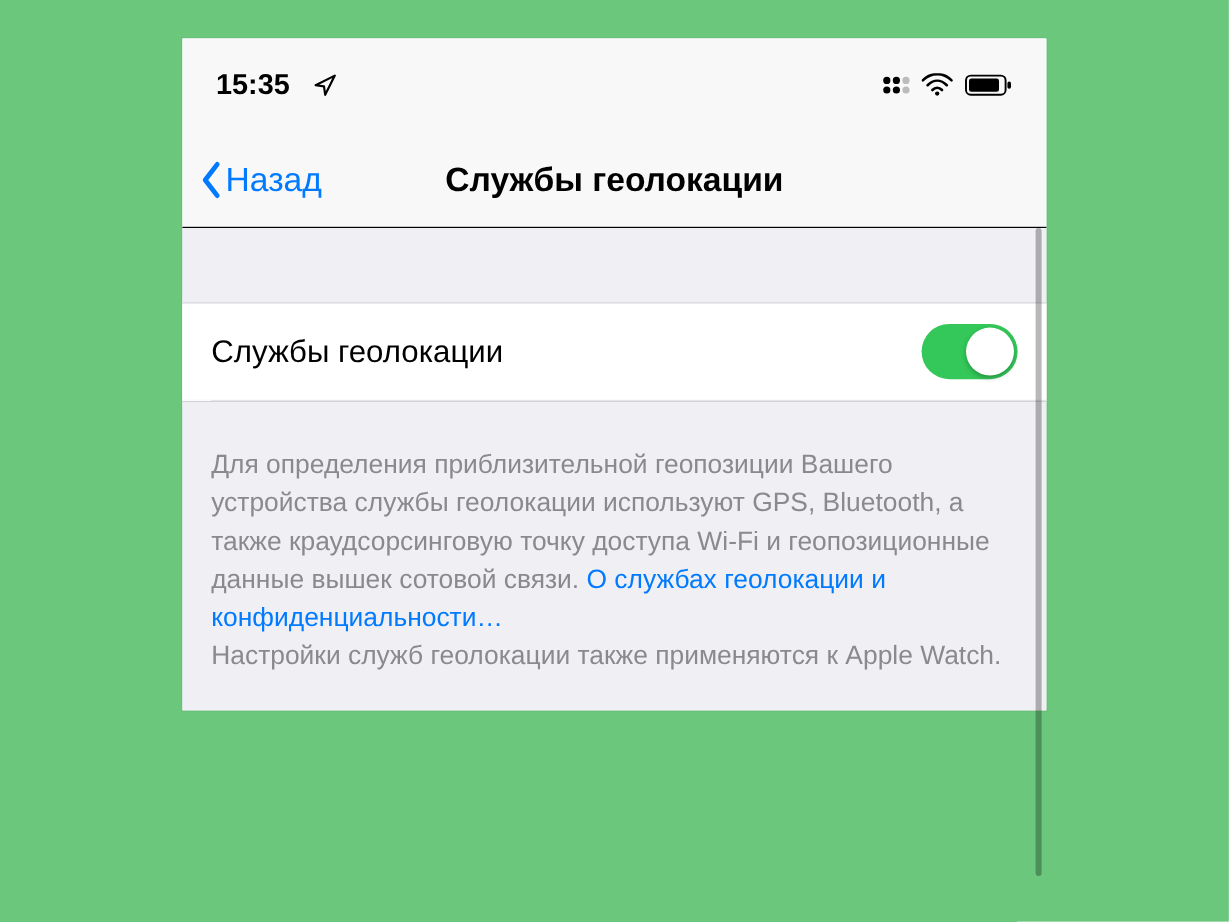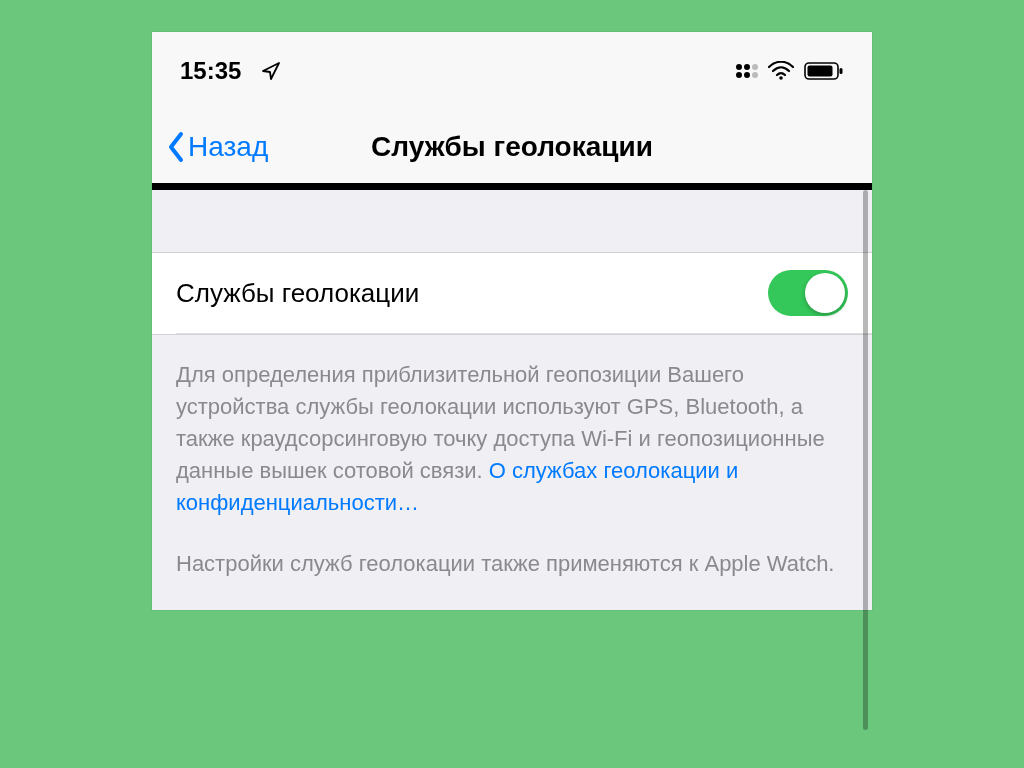--- a/index.html
+++ b/index.html
@@ -33,21 +33,21 @@
     grid-template-columns: repeat(3, 6px);
     grid-template-rows: repeat(2, 6px);
     gap: 2px;
   }
   .dots span { width: 6px; height: 6px; border-radius: 50%; background: #000; }
   .dots span.dim { background: #bbb; }
   .wifi svg, .battery svg, .loc-arrow svg { display: block; }
   .nav-bar {
     height: 80px;
     background: #f8f8f8;
-    border-bottom: 7px solid #000000;
+    border-bottom: 1px solid #000000;
     display: flex;
     align-items: center;
     position: relative;
     padding: 0 14px;
   }
   .back-btn {
     display: flex;
     align-items: center;
     gap: 2px;
     color: #007aff;
@@ -87,27 +87,27 @@
     position: relative; cursor: pointer;
   }
   .switch .knob {
     position: absolute; top: 3px; right: 3px;
     width: 40px; height: 40px; border-radius: 50%; background: #fff;
     box-shadow: 0 2px 4px rgba(0,0,0,0.25);
   }
   .chevron-right { color: #c7c7cc; }
   .chevron-right svg { display:block; }
   .footer-text {
-    padding: 24px 24px 30px 24px;
+    padding: 36px 24px 30px 24px;
     font-size: 22px;
     line-height: 1.45;
     color: #8a8a8e;
   }
   .footer-link { color: #007aff; cursor: pointer; }
-  .footer-para2 { margin-top: 30px; }
+  .footer-para2 { }
   .scrollbar {
     position: absolute;
     right: 4px;
     top: 0;
     width: 5px;
     height: 540px;
     background: rgba(0,0,0,0.28);
     border-radius: 3px;
   }
 </style>

